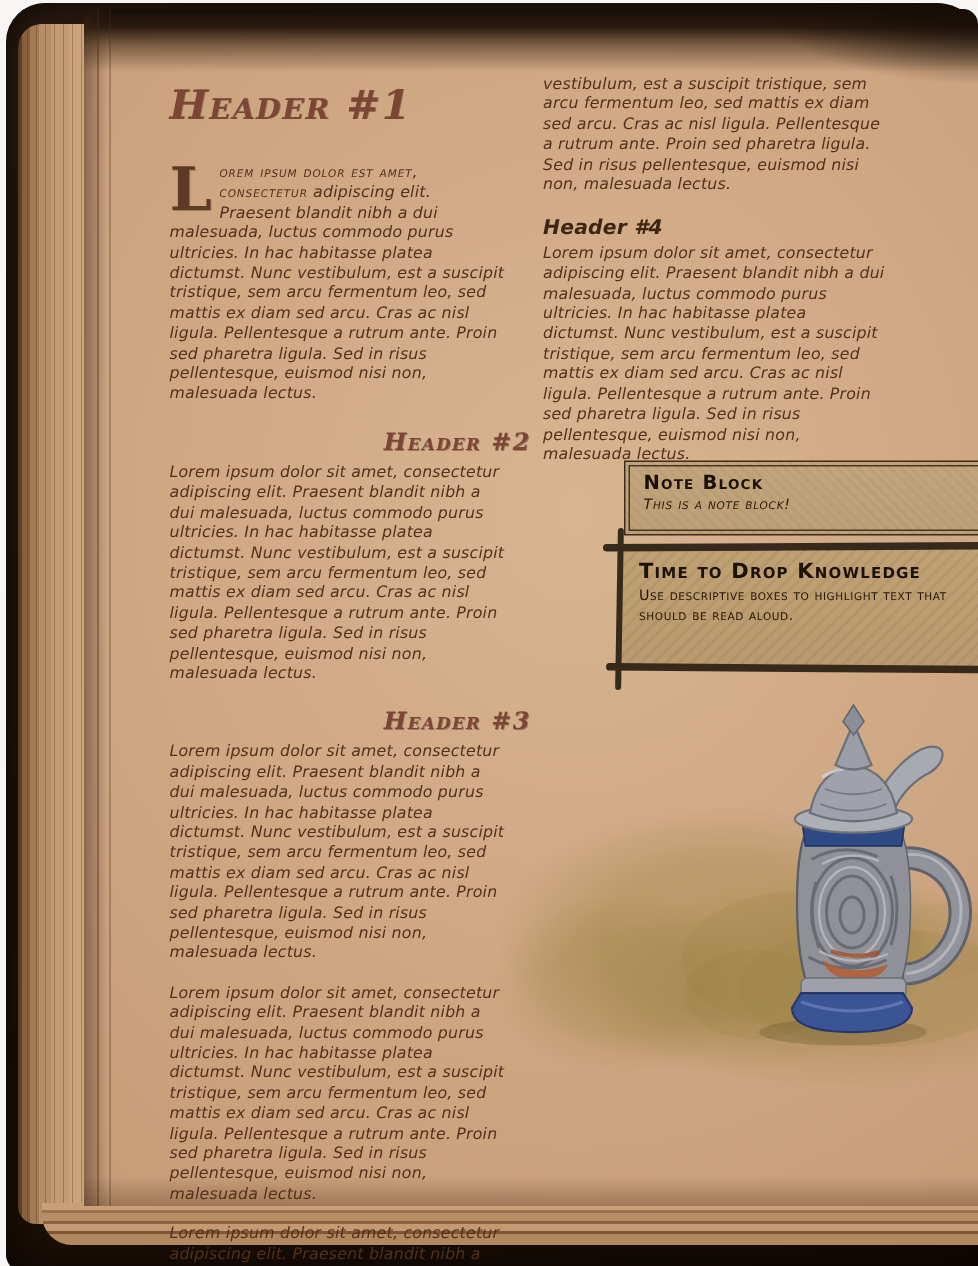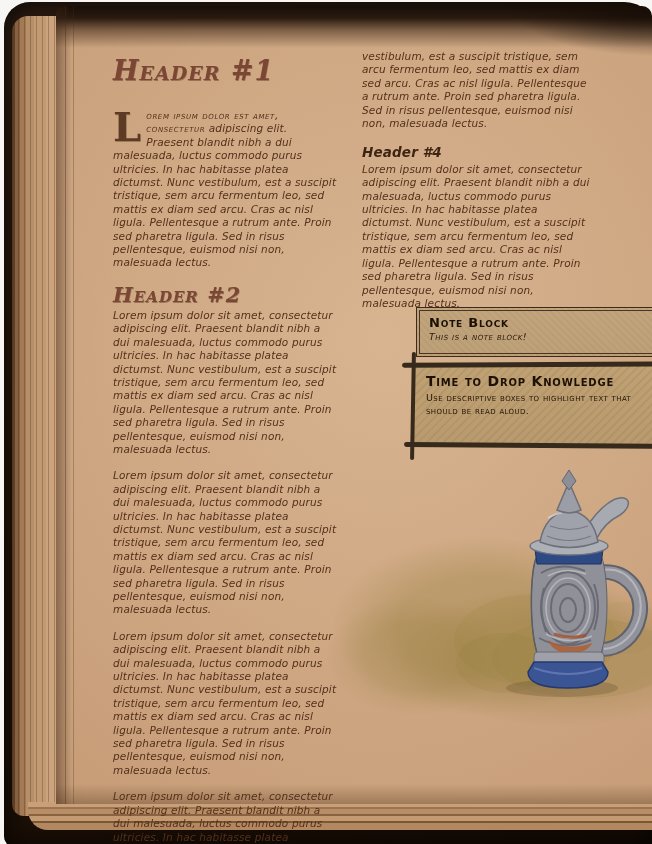--- a/index.html
+++ b/index.html
@@ -51,21 +51,21 @@
   
   .hand{font-family:"DejaVu Sans",sans-serif;font-style:italic;color:#53301a;
     font-size:10.5px;line-height:13.4px;letter-spacing:.15px;}
   .col{position:absolute;}
   .col p{margin:0 17px 13px 0;}
 
   h1.fancy,h2.fancy,h3.fancy,h4.fancy{font-family:"DejaVu Serif",serif;font-variant:small-caps;
     color:#7b4734;margin:0;font-weight:bold;letter-spacing:1px;
     text-shadow:.6px .6px 0 rgba(46,22,10,.35);}
   h1.fancy{font-size:27px;line-height:30px;margin-bottom:23px;}
-  h2.fancy,h3.fancy,h4.fancy{font-size:21px;line-height:22px;margin:14px 0 3px 0;}
+  h2.fancy,h3.fancy,h4.fancy{font-size:16px;line-height:22px;margin:14px 0 3px 0;text-align:right;}
   h3.fancy{margin-left:-17px;}
 
   .h5cap{font-family:"DejaVu Sans",sans-serif;font-variant:small-caps;font-weight:bold;
     color:#241307;font-size:13px;letter-spacing:.6px;margin:16px 0 6px 0;}
   .h6hand{font-family:"DejaVu Sans",sans-serif;font-style:italic;font-weight:bold;
     color:#3d2513;font-size:13.5px;margin:16px 0 3px 0;}
 
   .dropcap{float:left;font-family:"DejaVu Serif",serif;font-size:40px;line-height:32px;
     color:#5c3a24;font-style:normal;font-weight:bold;margin:2px 5px 0 0;
     text-shadow:.6px .6px 0 rgba(46,22,10,.3);}
@@ -113,20 +113,21 @@
 
   <div class="page">
 
     <div class="col hand" style="left:57px;top:50px;width:241px;">
       <h1 class="fancy">Header #1</h1>
       <p><span class="dropcap">L</span><span class="leadcaps">orem ipsum dolor est amet, consectetur</span> <span>adipiscing elit. Praesent blandit nibh a dui malesuada, luctus commodo purus ultricies. In hac habitasse platea dictumst. Nunc vestibulum, est a suscipit tristique, sem arcu fermentum leo, sed mattis ex diam sed arcu. Cras ac nisl ligula. Pellentesque a rutrum ante. Proin sed pharetra ligula. Sed in risus pellentesque, euismod nisi non, malesuada lectus.</span></p>
 
       <h2 class="fancy">Header #2</h2>
       <p>Lorem ipsum dolor sit amet, consectetur adipiscing elit. Praesent blandit nibh a dui malesuada, luctus commodo purus ultricies. In hac habitasse platea dictumst. Nunc vestibulum, est a suscipit tristique, sem arcu fermentum leo, sed mattis ex diam sed arcu. Cras ac nisl ligula. Pellentesque a rutrum ante. Proin sed pharetra ligula. Sed in risus pellentesque, euismod nisi non, malesuada lectus.</p>
 
+      <h3 class="fancy">Header #3</h3>
       <p>Lorem ipsum dolor sit amet, consectetur adipiscing elit. Praesent blandit nibh a dui malesuada, luctus commodo purus ultricies. In hac habitasse platea dictumst. Nunc vestibulum, est a suscipit tristique, sem arcu fermentum leo, sed mattis ex diam sed arcu. Cras ac nisl ligula. Pellentesque a rutrum ante. Proin sed pharetra ligula. Sed in risus pellentesque, euismod nisi non, malesuada lectus.</p>
 
       <p>Lorem ipsum dolor sit amet, consectetur adipiscing elit. Praesent blandit nibh a dui malesuada, luctus commodo purus ultricies. In hac habitasse platea dictumst. Nunc vestibulum, est a suscipit tristique, sem arcu fermentum leo, sed mattis ex diam sed arcu. Cras ac nisl ligula. Pellentesque a rutrum ante. Proin sed pharetra ligula. Sed in risus pellentesque, euismod nisi non, malesuada lectus.</p>
 
       <p>Lorem ipsum dolor sit amet, consectetur adipiscing elit. Praesent blandit nibh a dui malesuada, luctus commodo purus ultricies. In hac habitasse platea dictumst. Nunc</p>
     </div>
 
     <div class="col hand" style="left:306px;top:44px;width:246px;">
       <p>vestibulum, est a suscipit tristique, sem arcu fermentum leo, sed mattis ex diam sed arcu. Cras ac nisl ligula. Pellentesque a rutrum ante. Proin sed pharetra ligula. Sed in risus pellentesque, euismod nisi non, malesuada lectus.</p>
       <div class="h6hand">Header #4</div>

